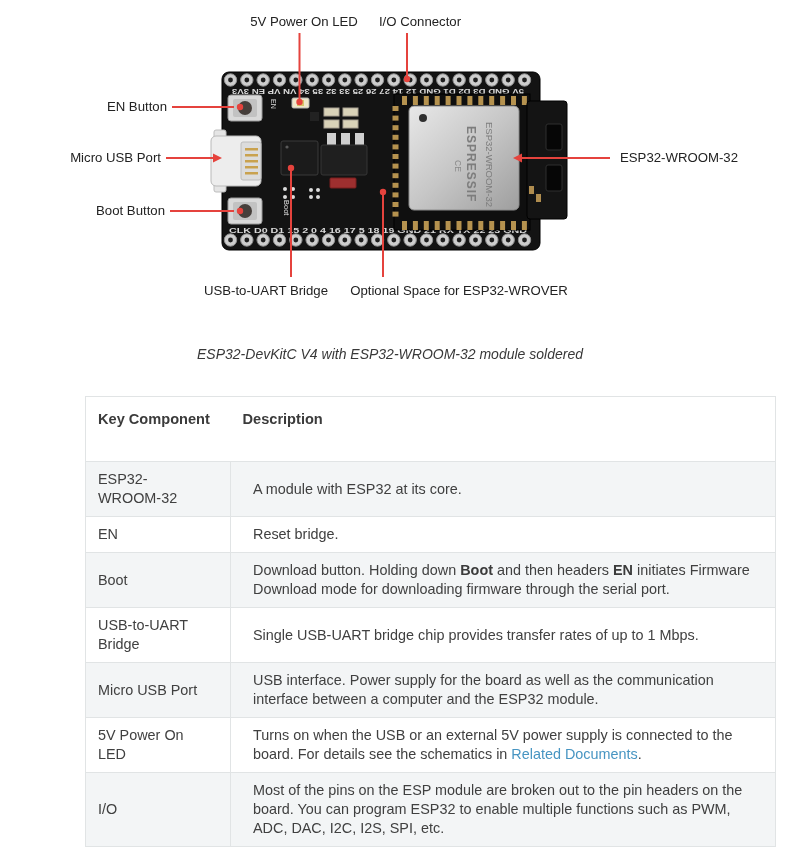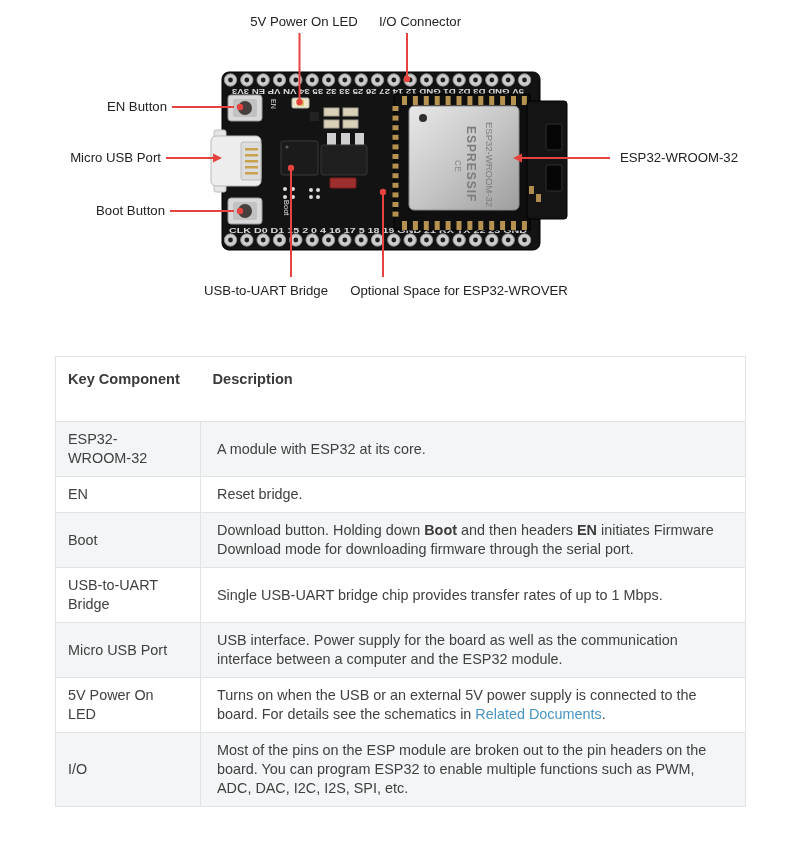--- a/index.html
+++ b/index.html
@@ -10,35 +10,35 @@
   }
   .figure-wrap{width:797px;padding-top:0;}
   svg text{font-family:"Liberation Sans","DejaVu Sans",sans-serif;}
   .callout-label{font-size:13.2px;fill:#232323;}
   .caption{
     text-align:center;font-style:italic;font-size:14px;color:#383838;
     margin:24px 0 0 0;width:780px;
   }
   table.keytable{
     border-collapse:collapse;
-    margin:34px 0 0 55px;
+    margin:34px 0 0 85px;
     width:690px;
     table-layout:fixed;
     font-size:14.4px;line-height:19px;color:#404040;
     border:1px solid #e1e4e5;
   }
   table.keytable col.c1{width:145px;}
   table.keytable col.c2{width:545px;}
   table.keytable th{
     text-align:left;font-weight:bold;color:#3b3b3b;font-size:14.6px;
     padding:13px 12px 32px 12px;vertical-align:top;
     background:#ffffff;border-bottom:1px solid #e1e4e5;
   }
   table.keytable td{
-    padding:8px 16px;vertical-align:middle;
+    padding:8px 22px;vertical-align:middle;
     border-bottom:1px solid #e1e4e5;
   }
   table.keytable td.comp{
     padding:8px 24px 8px 12px;border-right:1px solid #e1e4e5;
   }
   table.keytable tbody tr:nth-child(odd){background:#f3f5f6;}
   table.keytable tbody tr:nth-child(even){background:#ffffff;}
   a.doc-link{color:#4795c2;text-decoration:none;cursor:pointer;text-align:center;}
   strong{font-weight:bold;color:#3b3b3b;}
 </style>
@@ -271,20 +271,21 @@
   <text x="304" y="26" text-anchor="middle" class="callout-label">5V Power On LED</text>
   <text x="420" y="26" text-anchor="middle" class="callout-label">I/O Connector</text>
   <text x="167" y="111" text-anchor="end" class="callout-label">EN Button</text>
   <text x="161" y="162" text-anchor="end" class="callout-label">Micro USB Port</text>
   <text x="165" y="215" text-anchor="end" class="callout-label">Boot Button</text>
   <text x="620" y="162" class="callout-label">ESP32-WROOM-32</text>
   <text x="266" y="295" text-anchor="middle" class="callout-label">USB-to-UART Bridge</text>
   <text x="459" y="295" text-anchor="middle" class="callout-label">Optional Space for ESP32-WROVER</text>
 </svg>
 
+<p class="caption">ESP32-DevKitC V4 with ESP32-WROOM-32 module soldered</p>
 </div>
 
 <table class="keytable">
   <colgroup>
       <col class="c1">
       <col class="c2">
     </colgroup>
   <thead>
     <tr>
       <th>Key Component</th>

